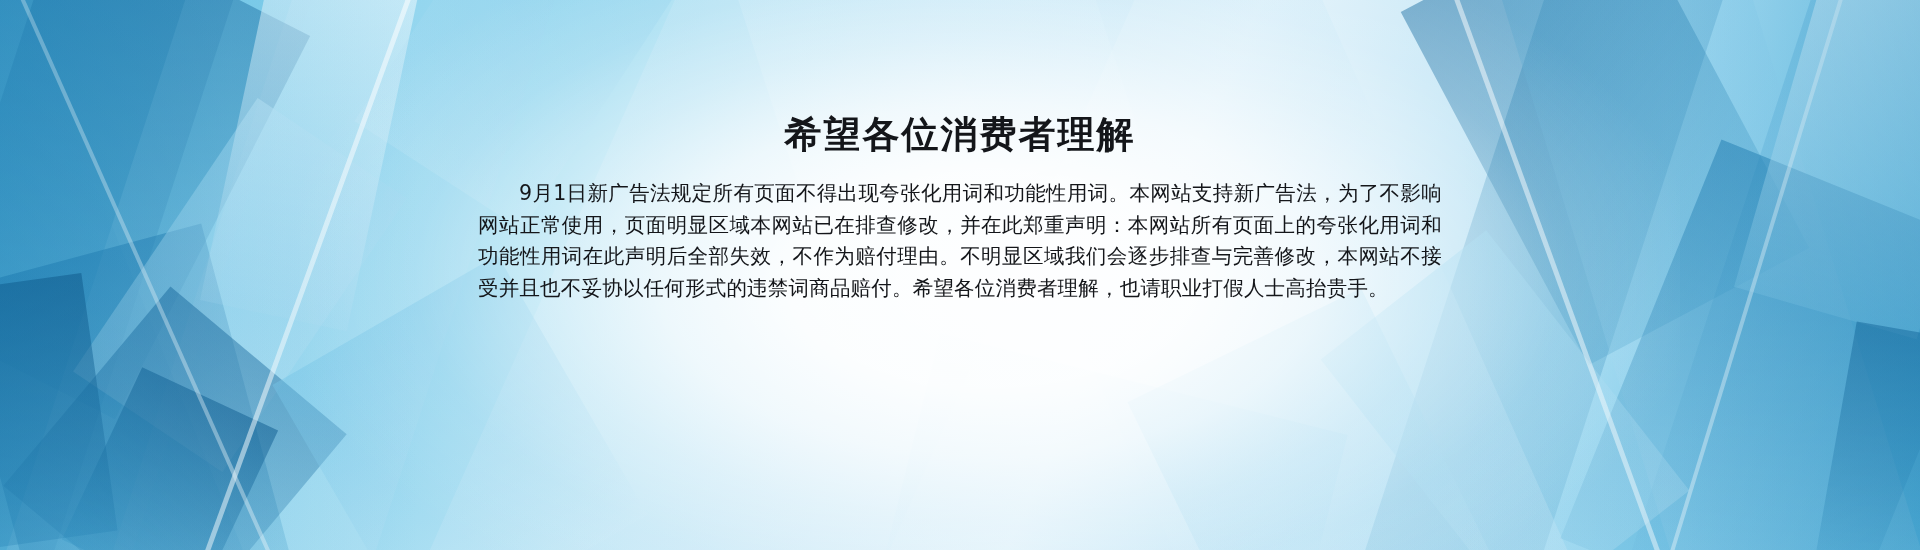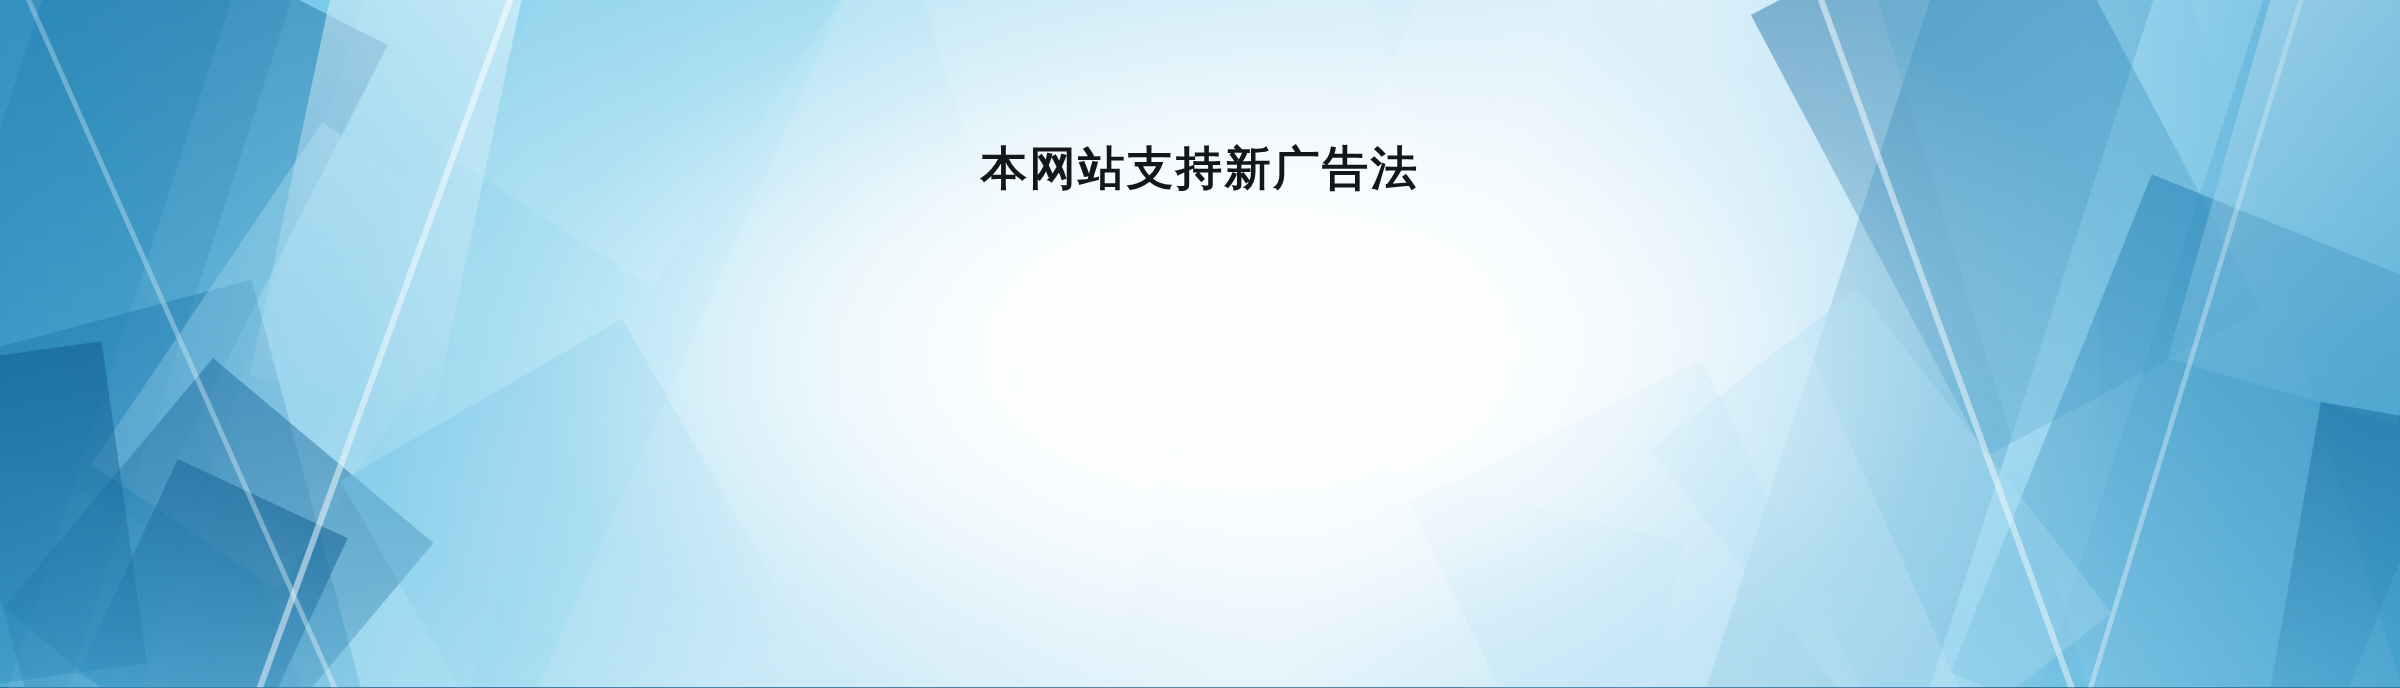--- a/index.html
+++ b/index.html
@@ -151,19 +151,20 @@
     <div class="shard" style="left:1560px;top:-60px;width:5px;height:700px;transform:rotate(-20deg);background:rgba(255,255,255,0.50);"></div>
     <div class="shard" style="left:1750px;top:-60px;width:4px;height:700px;transform:rotate(17deg);background:rgba(255,255,255,0.42);"></div>
 
     <div class="vignette-left"></div>
     <div class="vignette-right"></div>
     <div class="glow"></div>
   </div>
 
   <div class="content">
 
-    <h1 class="title">本网站支持新广告法</h1>
+    <h1 class="title">希望各位消费者理解</h1>
 
     <div class="body-block">
+      <p class="para indent">9月1日新广告法规定所有页面不得出现夸张化用词和功能性用词。本网站支持新广告法，为了不影响网站正常使用，页面明显区域本网站已在排查修改，并在此郑重声明：本网站所有页面上的夸张化用词和功能性用词在此声明后全部失效，不作为赔付理由。不明显区域我们会逐步排查与完善修改，本网站不接受并且也不妥协以任何形式的违禁词商品赔付。希望各位消费者理解，也请职业打假人士高抬贵手。</p>
     </div>
 
   </div>
 </div>
 
 </body></html>

